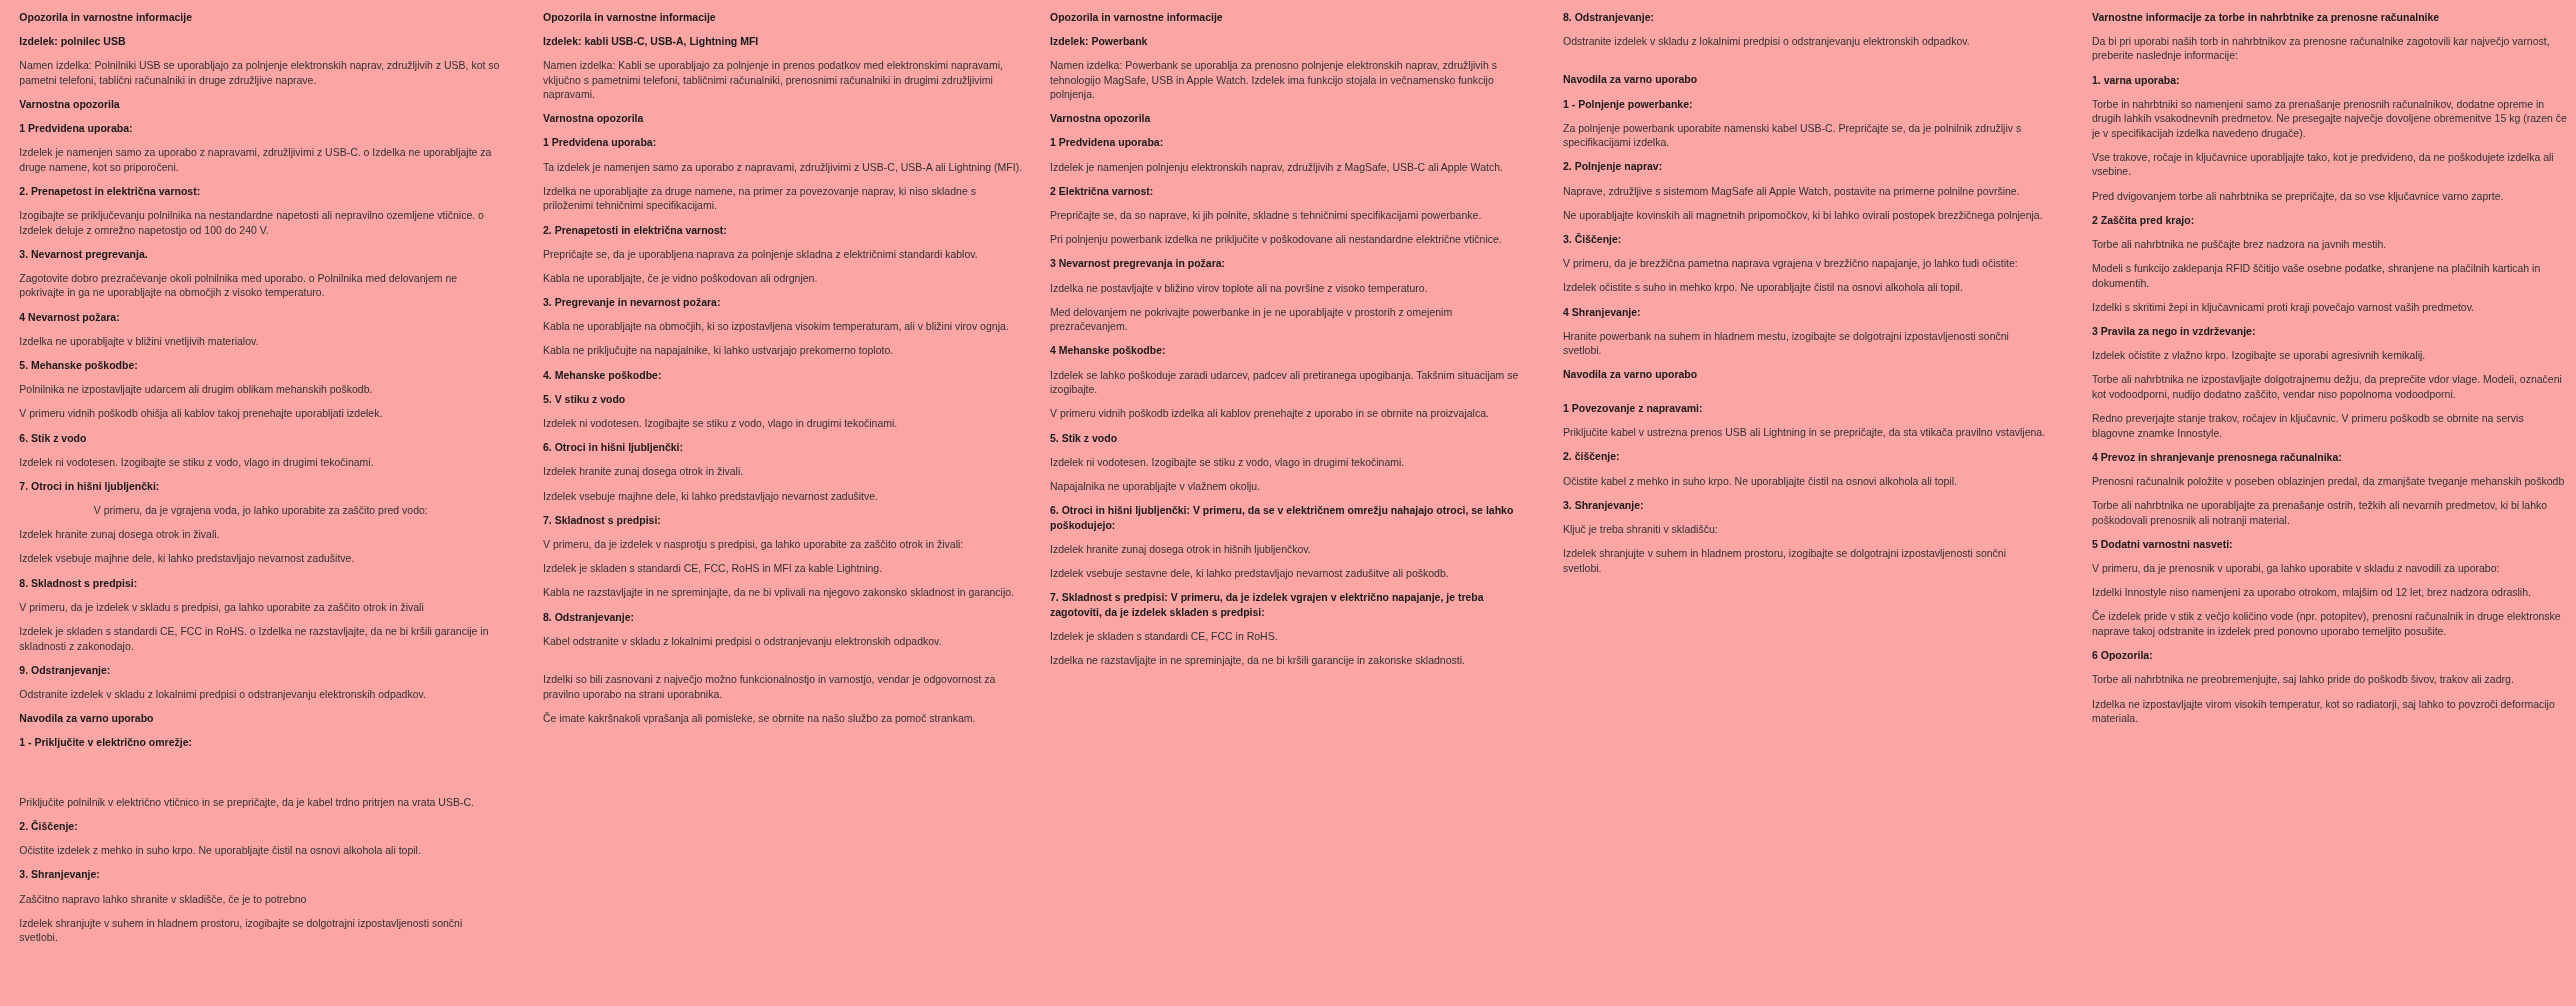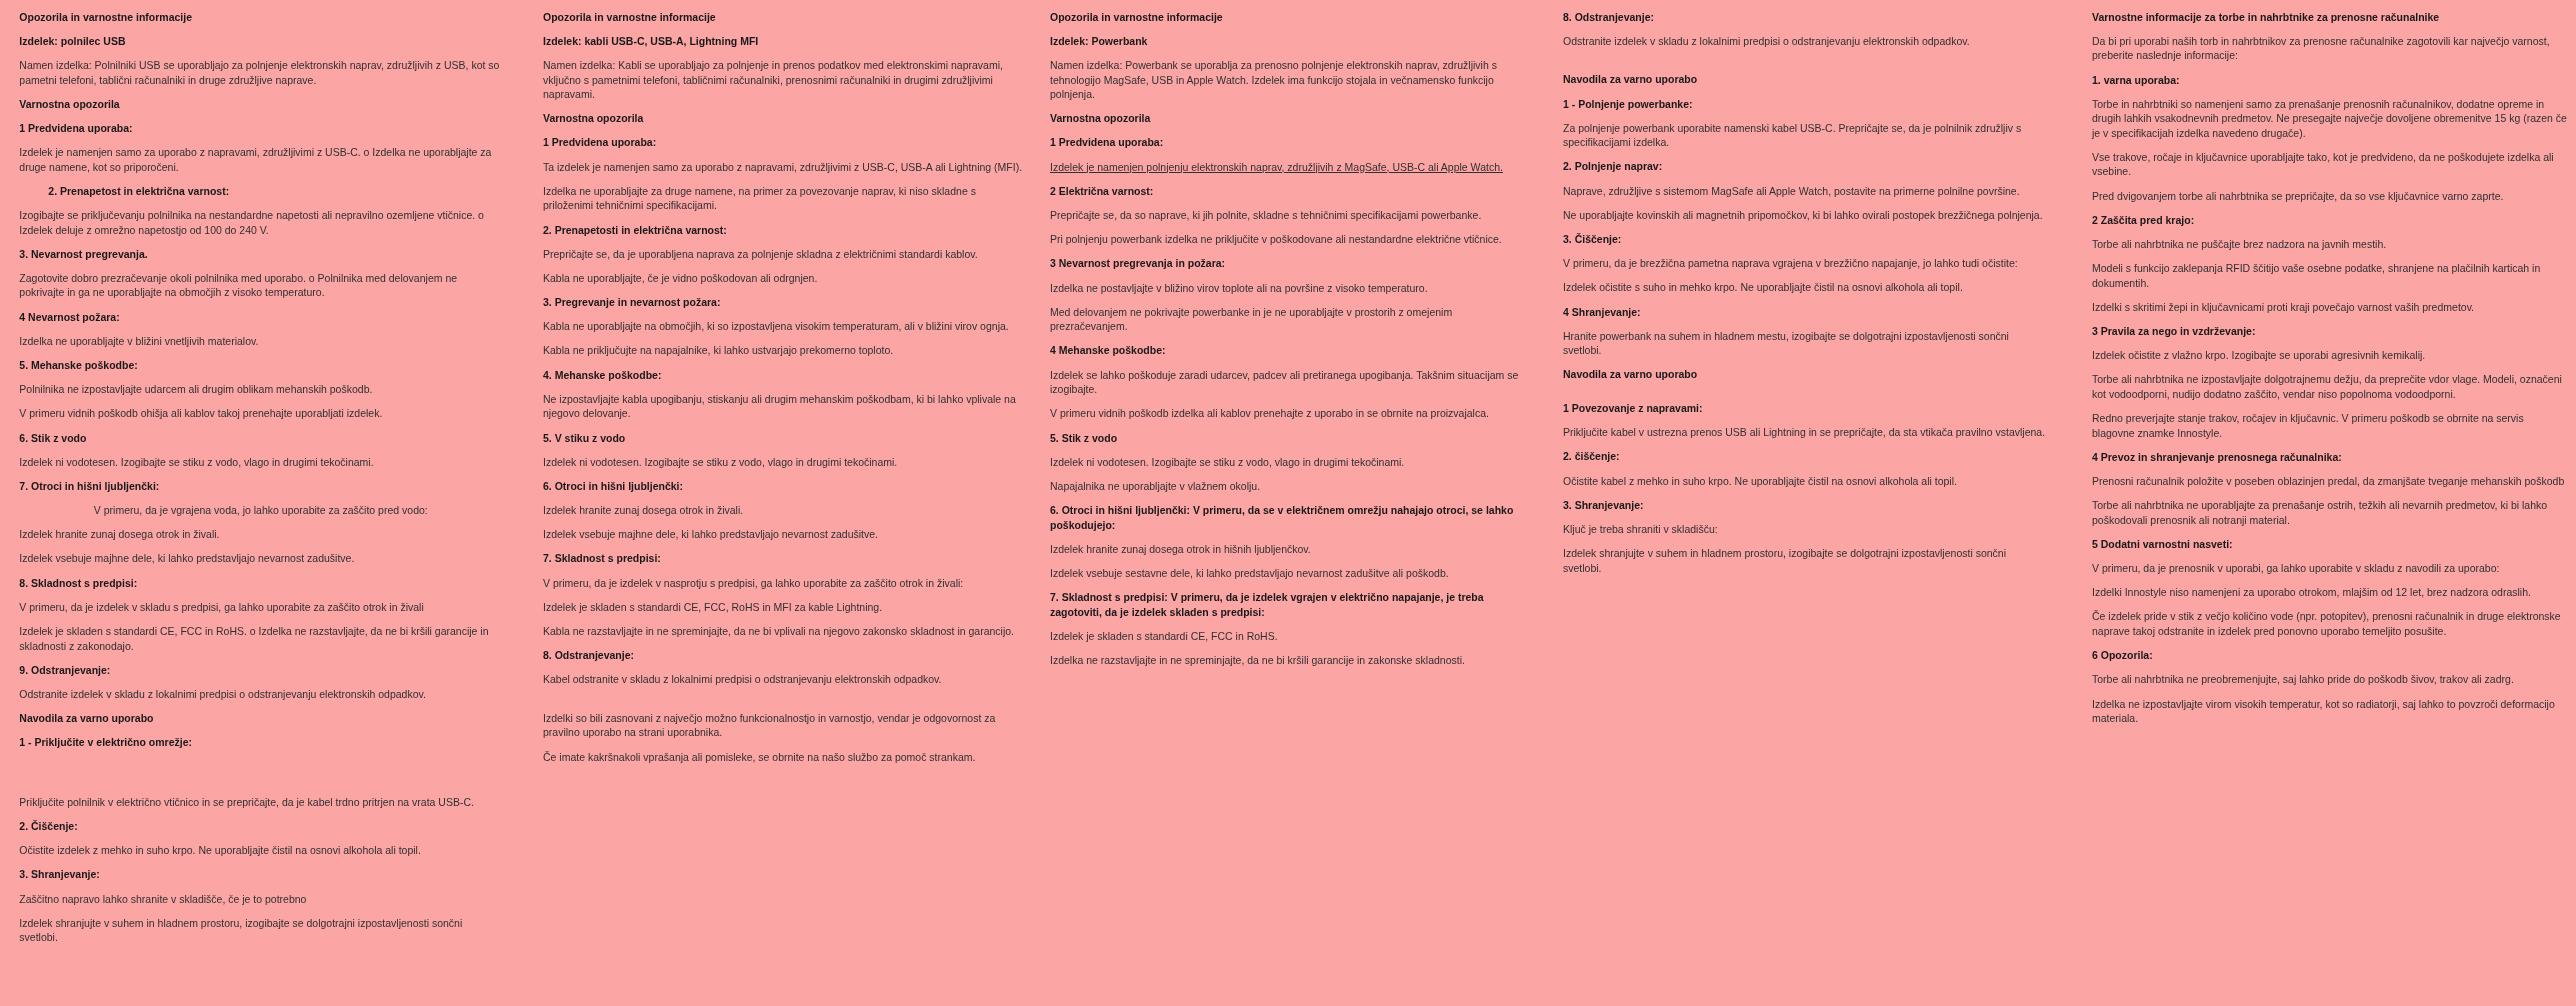--- a/index.html
+++ b/index.html
@@ -42,21 +42,21 @@
 <body>
 
 <div id="doc" style="background: #fca5a5;">
     <div class="col" style="left: 19.3px; width: 483px;">
       <div class="h" style="color: rgb(25, 25, 25);">Opozorila in varnostne informacije</div>
       <div class="h" style="color: rgb(25, 25, 25);">Izdelek: polnilec USB</div>
       <div class="p" style="color: rgb(48, 48, 48);">Namen izdelka: Polnilniki USB se uporabljajo za polnjenje elektronskih naprav, združljivih z USB, kot so pametni telefoni, tablični računalniki in druge združljive naprave.</div>
       <div class="h" style="color: rgb(25, 25, 25);">Varnostna opozorila</div>
       <div class="h" style="color: rgb(25, 25, 25);">1 Predvidena uporaba:</div>
       <div class="p" style="color: rgb(48, 48, 48);">Izdelek je namenjen samo za uporabo z napravami, združljivimi z USB-C. o Izdelka ne uporabljajte za druge namene, kot so priporočeni.</div>
-      <div class="h" style="color: rgb(25, 25, 25); margin-left: 29px;">2. Prenapetost in električna varnost:</div>
+      <div class="h" style="color: rgb(25, 25, 25);">2. Prenapetost in električna varnost:</div>
       <div class="p" style="color: rgb(48, 48, 48);">Izogibajte se priključevanju polnilnika na nestandardne napetosti ali nepravilno ozemljene vtičnice. o Izdelek deluje z omrežno napetostjo od 100 do 240 V.</div>
       <div class="h" style="color: rgb(25, 25, 25);">3. Nevarnost pregrevanja.</div>
       <div class="p" style="color: rgb(48, 48, 48);">Zagotovite dobro prezračevanje okoli polnilnika med uporabo. o Polnilnika med delovanjem ne pokrivajte in ga ne uporabljajte na območjih z visoko temperaturo.</div>
       <div class="h" style="color: rgb(25, 25, 25);">4 Nevarnost požara:</div>
       <div class="p" style="color: rgb(48, 48, 48);">Izdelka ne uporabljajte v bližini vnetljivih materialov.</div>
       <div class="h" style="color: rgb(25, 25, 25);">5. Mehanske poškodbe:</div>
       <div class="p" style="color: rgb(48, 48, 48);">Polnilnika ne izpostavljajte udarcem ali drugim oblikam mehanskih poškodb.</div>
       <div class="p" style="color: rgb(48, 48, 48);">V primeru vidnih poškodb ohišja ali kablov takoj prenehajte uporabljati izdelek.</div>
       <div class="h" style="color: rgb(25, 25, 25);">6. Stik z vodo</div>
       <div class="p" style="color: rgb(48, 48, 48);">Izdelek ni vodotesen. Izogibajte se stiku z vodo, vlago in drugimi tekočinami.</div>
@@ -86,42 +86,41 @@
       <div class="h" style="color: rgb(25, 25, 25);">1 Predvidena uporaba:</div>
       <div class="p" style="color: rgb(48, 48, 48);">Ta izdelek je namenjen samo za uporabo z napravami, združljivimi z USB-C, USB-A ali Lightning (MFI).</div>
       <div class="p" style="color: rgb(48, 48, 48);">Izdelka ne uporabljajte za druge namene, na primer za povezovanje naprav, ki niso skladne s priloženimi tehničnimi specifikacijami.</div>
       <div class="h" style="color: rgb(25, 25, 25);">2. Prenapetosti in električna varnost:</div>
       <div class="p" style="color: rgb(48, 48, 48);">Prepričajte se, da je uporabljena naprava za polnjenje skladna z električnimi standardi kablov.</div>
       <div class="p" style="color: rgb(48, 48, 48);">Kabla ne uporabljajte, če je vidno poškodovan ali odrgnjen.</div>
       <div class="h" style="color: rgb(25, 25, 25);">3. Pregrevanje in nevarnost požara:</div>
       <div class="p" style="color: rgb(48, 48, 48);">Kabla ne uporabljajte na območjih, ki so izpostavljena visokim temperaturam, ali v bližini virov ognja.</div>
       <div class="p" style="color: rgb(48, 48, 48);">Kabla ne priključujte na napajalnike, ki lahko ustvarjajo prekomerno toploto.</div>
       <div class="h" style="color: rgb(25, 25, 25);">4. Mehanske poškodbe:</div>
-      <div class="p" style="color: rgb(48, 48, 48);">Ne izpostavljajte kabla upogibanju, stiskanju ali drugim mehanskim poškodbam, ki bi lahko vplivale na njegovo delovanje.</div>
       <div class="h" style="color: rgb(25, 25, 25);">5. V stiku z vodo</div>
       <div class="p" style="color: rgb(48, 48, 48);">Izdelek ni vodotesen. Izogibajte se stiku z vodo, vlago in drugimi tekočinami.</div>
       <div class="h" style="color: rgb(25, 25, 25);">6. Otroci in hišni ljubljenčki:</div>
       <div class="p" style="color: rgb(48, 48, 48);">Izdelek hranite zunaj dosega otrok in živali.</div>
       <div class="p" style="color: rgb(48, 48, 48);">Izdelek vsebuje majhne dele, ki lahko predstavljajo nevarnost zadušitve.</div>
       <div class="h" style="color: rgb(25, 25, 25);">7. Skladnost s predpisi:</div>
       <div class="p" style="color: rgb(48, 48, 48);">V primeru, da je izdelek v nasprotju s predpisi, ga lahko uporabite za zaščito otrok in živali:</div>
       <div class="p" style="color: rgb(48, 48, 48);">Izdelek je skladen s standardi CE, FCC, RoHS in MFI za kable Lightning.</div>
       <div class="p" style="color: rgb(48, 48, 48);">Kabla ne razstavljajte in ne spreminjajte, da ne bi vplivali na njegovo zakonsko skladnost in garancijo.</div>
       <div class="h" style="color: rgb(25, 25, 25);">8. Odstranjevanje:</div>
       <div class="p" style="color: rgb(48, 48, 48);">Kabel odstranite v skladu z lokalnimi predpisi o odstranjevanju elektronskih odpadkov.</div>
       <div class="p biggap" style="color: rgb(48, 48, 48);">Izdelki so bili zasnovani z največjo možno funkcionalnostjo in varnostjo, vendar je odgovornost za pravilno uporabo na strani uporabnika.</div>
       <div class="p" style="color: rgb(48, 48, 48);">Če imate kakršnakoli vprašanja ali pomisleke, se obrnite na našo službo za pomoč strankam.</div>
     </div>
     <div class="col" style="left: 1050px; width: 481px;">
       <div class="h" style="color: rgb(25, 25, 25);">Opozorila in varnostne informacije</div>
       <div class="h" style="color: rgb(25, 25, 25);">Izdelek: Powerbank</div>
       <div class="p" style="color: rgb(48, 48, 48);">Namen izdelka: Powerbank se uporablja za prenosno polnjenje elektronskih naprav, združljivih s tehnologijo MagSafe, USB in Apple Watch. Izdelek ima funkcijo stojala in večnamensko funkcijo polnjenja.</div>
       <div class="h" style="color: rgb(25, 25, 25);">Varnostna opozorila</div>
       <div class="h" style="color: rgb(25, 25, 25);">1 Predvidena uporaba:</div>
-      <div class="p" style="color: rgb(48, 48, 48); text-decoration: underline;">Izdelek je namenjen polnjenju elektronskih naprav, združljivih z MagSafe, USB-C ali Apple Watch.</div>
+      <div class="p" style="color: rgb(48, 48, 48);">Izdelek je namenjen polnjenju elektronskih naprav, združljivih z MagSafe, USB-C ali Apple Watch.</div>
       <div class="h" style="color: rgb(25, 25, 25);">2 Električna varnost:</div>
       <div class="p" style="color: rgb(48, 48, 48);">Prepričajte se, da so naprave, ki jih polnite, skladne s tehničnimi specifikacijami powerbanke.</div>
       <div class="p" style="color: rgb(48, 48, 48);">Pri polnjenju powerbank izdelka ne priključite v poškodovane ali nestandardne električne vtičnice.</div>
       <div class="h" style="color: rgb(25, 25, 25);">3 Nevarnost pregrevanja in požara:</div>
       <div class="p" style="color: rgb(48, 48, 48);">Izdelka ne postavljajte v bližino virov toplote ali na površine z visoko temperaturo.</div>
       <div class="p" style="color: rgb(48, 48, 48);">Med delovanjem ne pokrivajte powerbanke in je ne uporabljajte v prostorih z omejenim prezračevanjem.</div>
       <div class="h" style="color: rgb(25, 25, 25);">4 Mehanske poškodbe:</div>
       <div class="p" style="color: rgb(48, 48, 48);">Izdelek se lahko poškoduje zaradi udarcev, padcev ali pretiranega upogibanja. Takšnim situacijam se izogibajte.</div>
       <div class="p" style="color: rgb(48, 48, 48);">V primeru vidnih poškodb izdelka ali kablov prenehajte z uporabo in se obrnite na proizvajalca.</div>
       <div class="h" style="color: rgb(25, 25, 25);">5. Stik z vodo</div>

